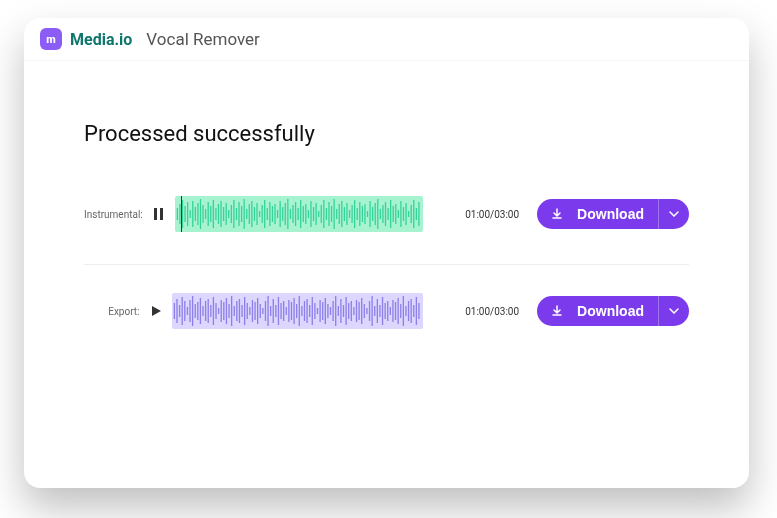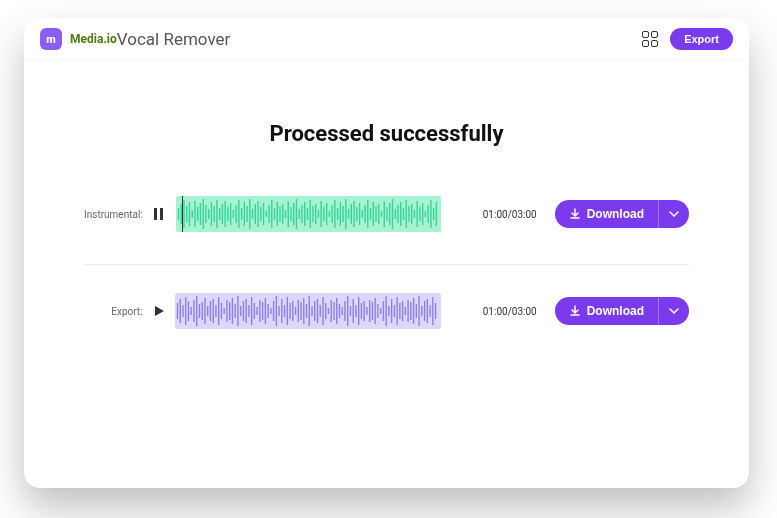--- a/index.html
+++ b/index.html
@@ -37,22 +37,23 @@
       justify-content: center;
       margin-right: 8px;
     }
     .logo-inner {
       color: #fff;
       font-weight: 800;
       font-size: 11px;
     }
     .brand {
       font-weight: 700;
-      font-size: 12px;
-      color: #4d7c0f;
+      font-size: 16px;
+      color: #0f766e;
+      margin-right: 14px;
     }
     .tool-name {
       font-size: 17px;
       color: #555;
     }
     .header-right {
       margin-left: auto;
       display: flex;
       align-items: center;
       gap: 12px;
@@ -77,23 +78,23 @@
       border-radius: 14px;
       padding: 5px 14px;
       font-size: 11px;
       font-weight: 600;
       cursor: pointer;
     }
     .content {
       padding: 60px 60px 0;
     }
     .title {
-      text-align: center;
+      text-align: left;
       font-size: 22px;
-      font-weight: 700;
+      font-weight: 400;
       color: #111;
       margin-bottom: 50px;
     }
     .track-row {
       display: flex;
       align-items: center;
       gap: 10px;
       margin-bottom: 32px;
     }
     .track-label {
@@ -148,26 +149,26 @@
     .download-group {
       display: flex;
       margin-left: 8px;
     }
     .download-btn {
       background: #7C3AED;
       color: #fff;
       border: none;
       border-radius: 16px 0 0 16px;
       padding: 7px 14px 7px 14px;
-      font-size: 12px;
+      font-size: 14px;
       font-weight: 600;
       cursor: pointer;
       display: flex;
       align-items: center;
-      gap: 6px;
+      gap: 14px;
       justify-content: center;
     }
     .download-caret {
       background: #7C3AED;
       color: #fff;
       border: none;
       border-left: 1px solid rgba(255,255,255,0.3);
       border-radius: 0 16px 16px 0;
       padding: 7px 10px;
       cursor: pointer;
@@ -184,29 +185,20 @@
 <body>
 
 <div class="app-window">
 
   <div class="header">
     <div class="logo">
       <span class="logo-inner">m</span>
     </div>
     <div class="brand">Media.io</div>
     <div class="tool-name">Vocal Remover</div>
-    <div class="header-right">
-      <div class="apps-icon">
-        <span></span>
-          <span></span>
-          <span></span>
-          <span></span>
-      </div>
-      <button class="export-btn">Export</button>
-    </div>
   </div>
 
   <div class="content">
     <h1 class="title">Processed successfully</h1>
 
     <div class="track-row">
       <div class="track-label">Instrumental:</div>
       <div class="play-btn">
         <svg width="10" height="12" viewBox="0 0 10 12">
             <rect x="0" y="0" width="3" height="12" fill="#333"></rect>

